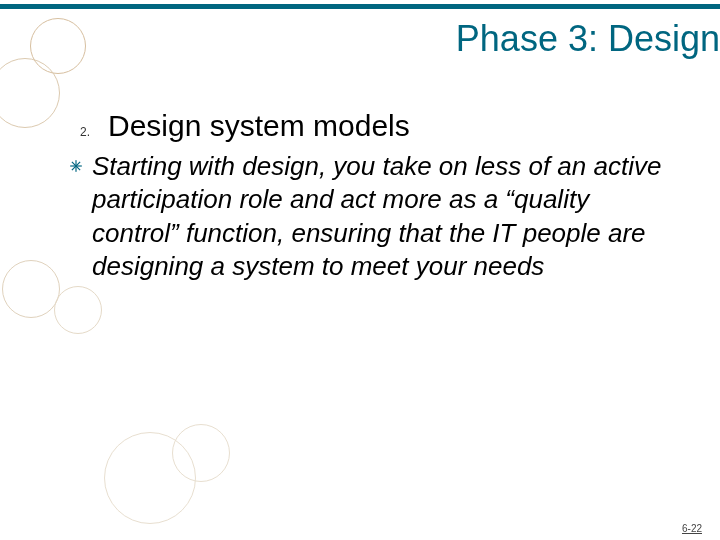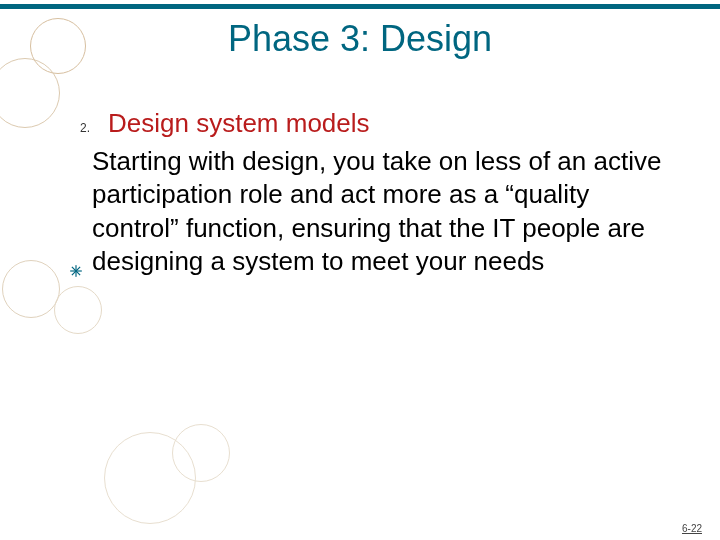--- a/index.html
+++ b/index.html
@@ -29,21 +29,21 @@
     position: absolute;
     top: 4px; left: 0; right: 0;
     height: 5px;
     background: #006680; 
   }
   
   .title {
     position: absolute;
     top: 18px;
     left: 0; right: 0;
-    text-align: center;
+    text-align: right;
     font-size: 36px;
     color: #006680;
     font-weight: 400;
   }
   
   .circle {
     position: absolute;
     border-radius: 50%;
     background: transparent;
   }
@@ -91,39 +91,40 @@
     margin-bottom: 6px;
   }
   .numitem .num {
     width: 28px;
     font-size: 12px;
     color: #333;
     text-align: left;
     padding-top: 10px;
   }
   .numitem .text-l1 {
-    font-size: 26px;
-    color: #b91c1c;
+    font-size: 30px;
+    color: #000000;
     line-height: 1.2;
   }
   .sub1 {
     display: flex;
     align-items: flex-start;
     margin: 8px 0 18px 62px;
   }
   .sub1 .text-l2 {
     font-size: 19px;
     color: #000;
     line-height: 1.32;
   }
   .top-bullet {
     display: flex;
-    align-items: flex-end;
+    align-items: flex-start;
     margin-left: -14px;
     margin-right: 0;
+    font-style: italic;
   }
   .top-bullet .text-l1b {
     font-size: 26px;
     color: #000;
     line-height: 1.28;
   }
   
   .bullet-ico {
     flex: 0 0 auto;
     width: 20px;

